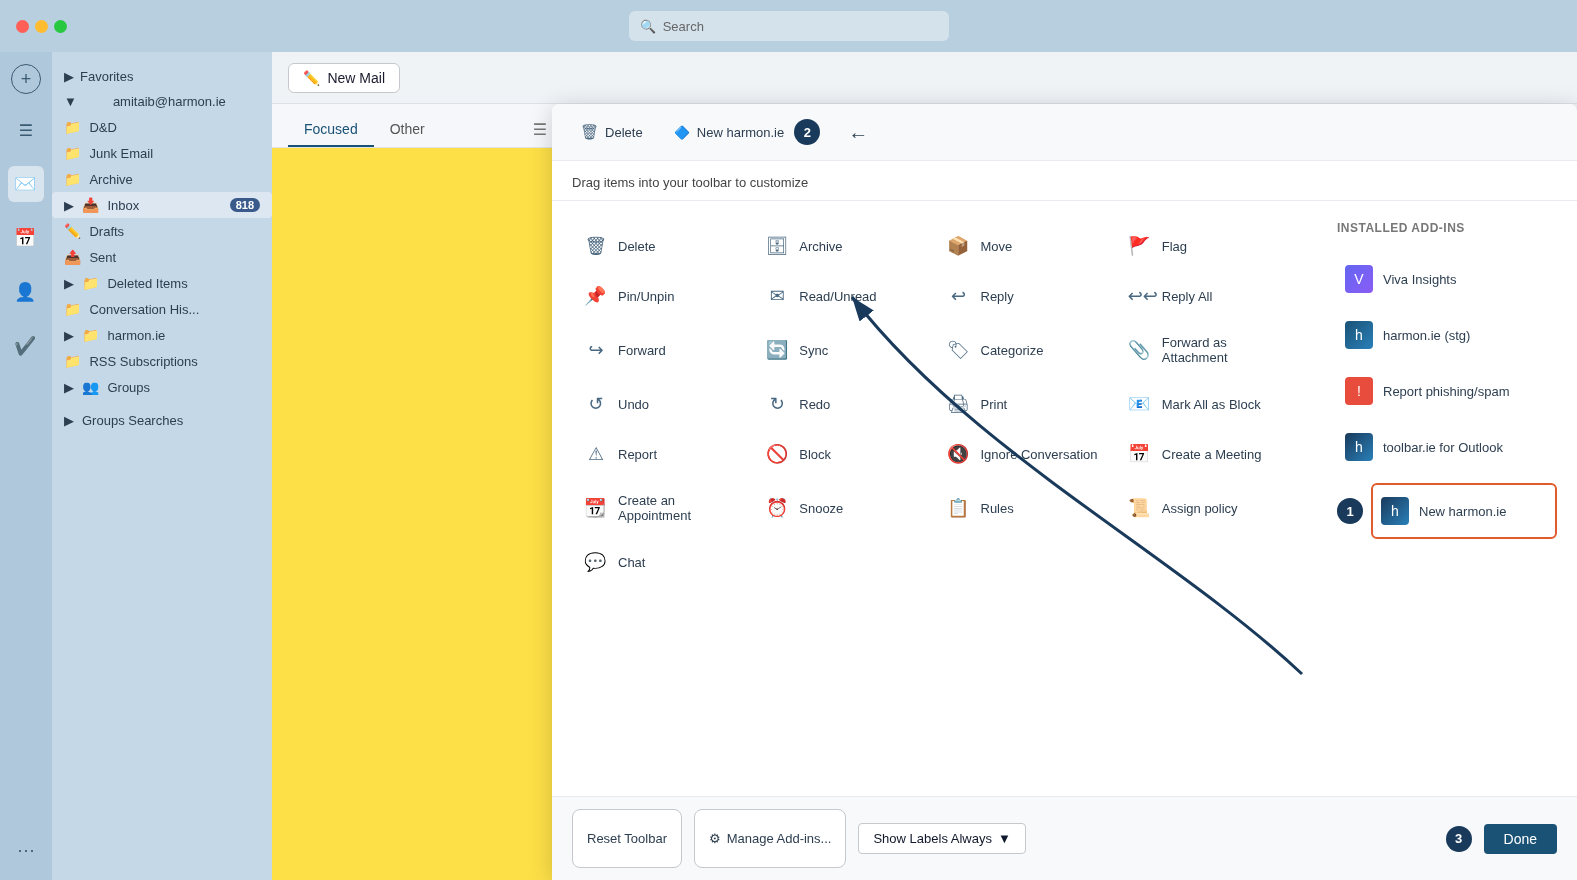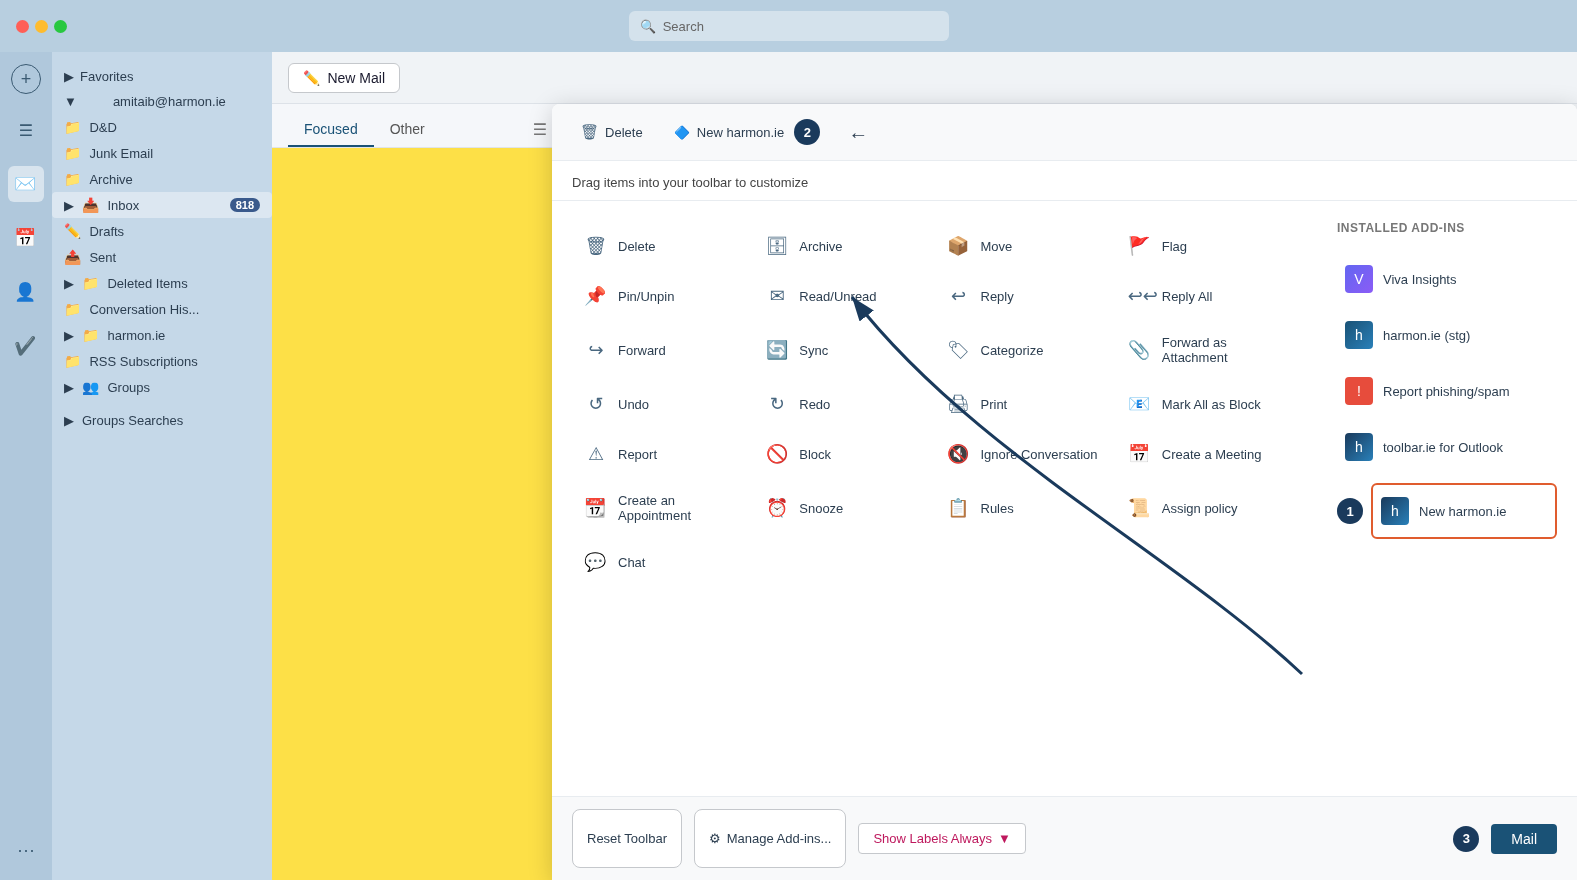--- a/index.html
+++ b/index.html
@@ -485,21 +485,21 @@
     }
     .show-labels-btn {
       display: flex;
       align-items: center;
       gap: 6px;
       padding: 7px 14px;
       border: 1px solid #c5c8cc;
       border-radius: 4px;
       background: white;
       font-size: 13px;
-      color: #be185d;
+      color: #0f172a;
       cursor: pointer;
     }
     .done-btn {
       background: #1a5276;
       color: white;
       border: none;
       border-radius: 4px;
       padding: 7px 20px;
       font-size: 14px;
       font-weight: 500;
@@ -834,21 +834,21 @@
           <span>⚙</span>
           <span>Manage Add-ins...</span>
         </button>
         <button class="show-labels-btn">
           <span>Show Labels Always</span>
           <span>▼</span>
         </button>
         <div class="footer-spacer"></div>
         <div class="step-badge">3</div>
         <button class="done-btn">
-          <span>Mail</span>
+          <span>Done</span>
         </button>
       </div>
 
     </div>
 
     <svg class="arrow-svg" xmlns="http://www.w3.org/2000/svg">
 
       <defs>
         <marker id="arrowhead" markerWidth="8" markerHeight="6" refX="8" refY="3" orient="auto">
           <polygon points="0 0, 8 3, 0 6" fill="#1a3a5c"></polygon>

